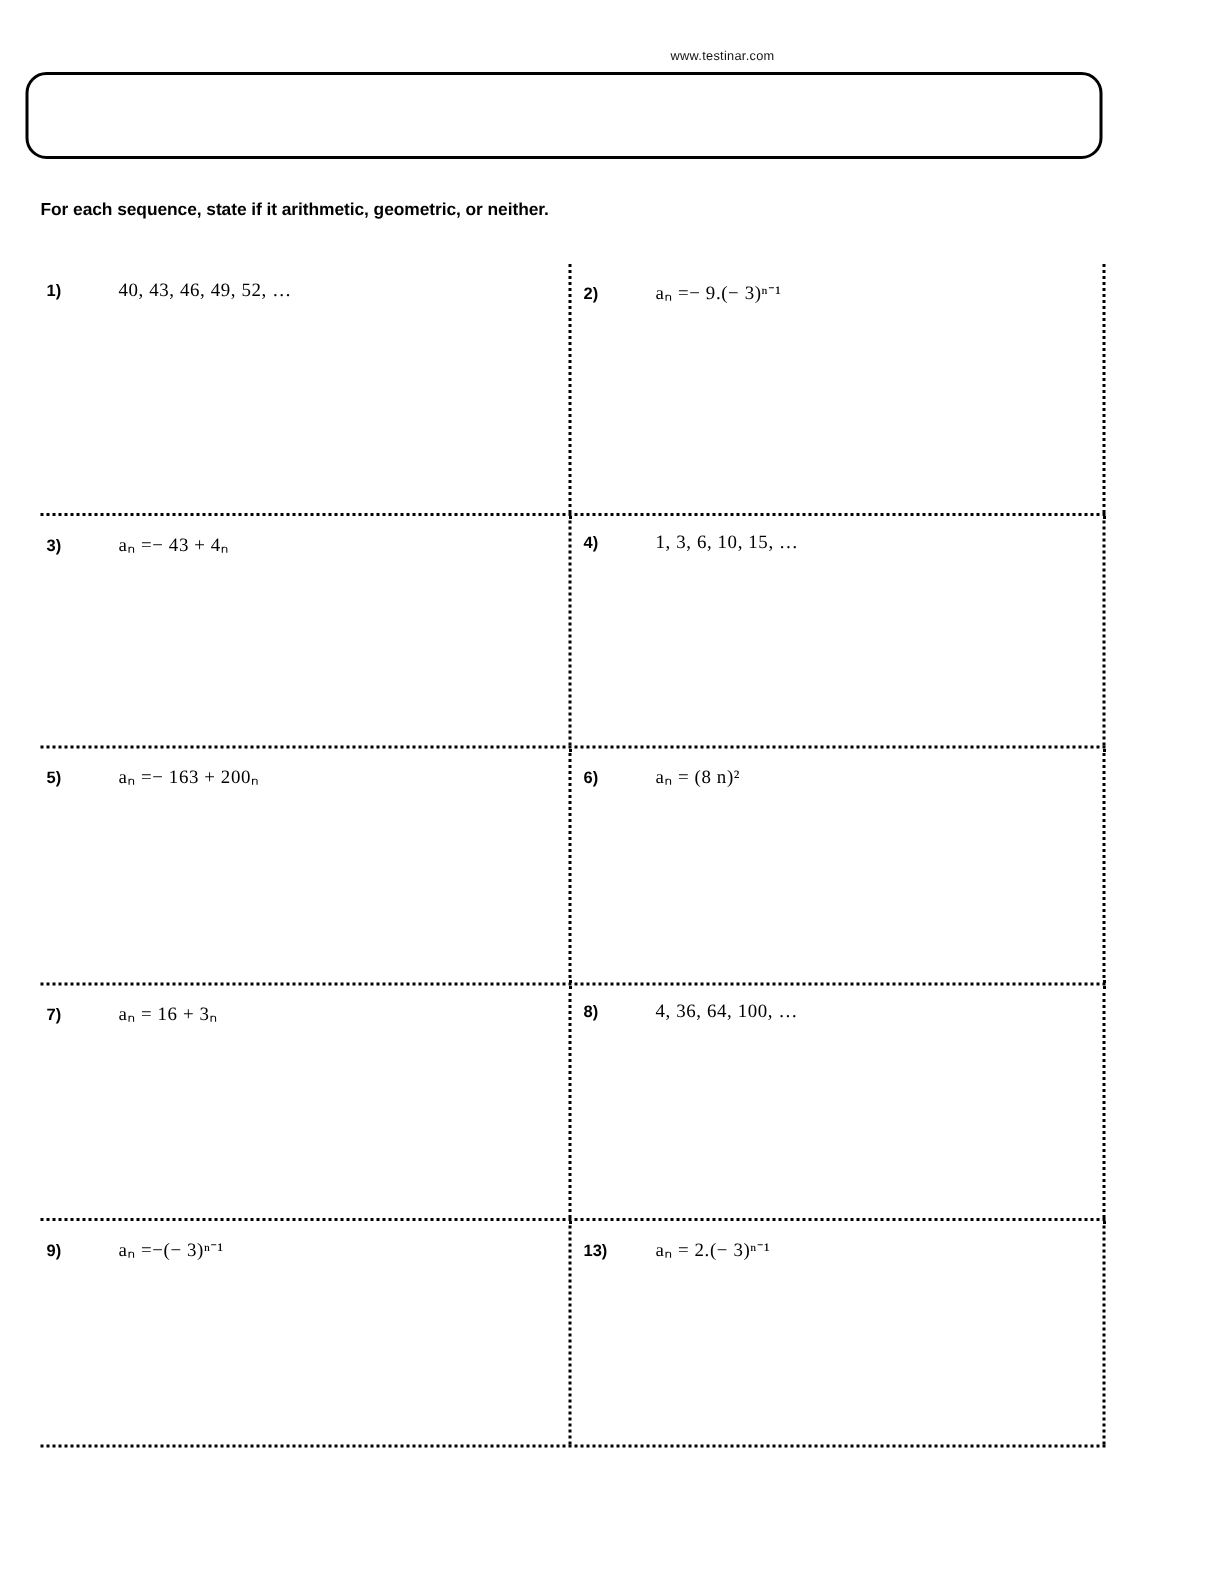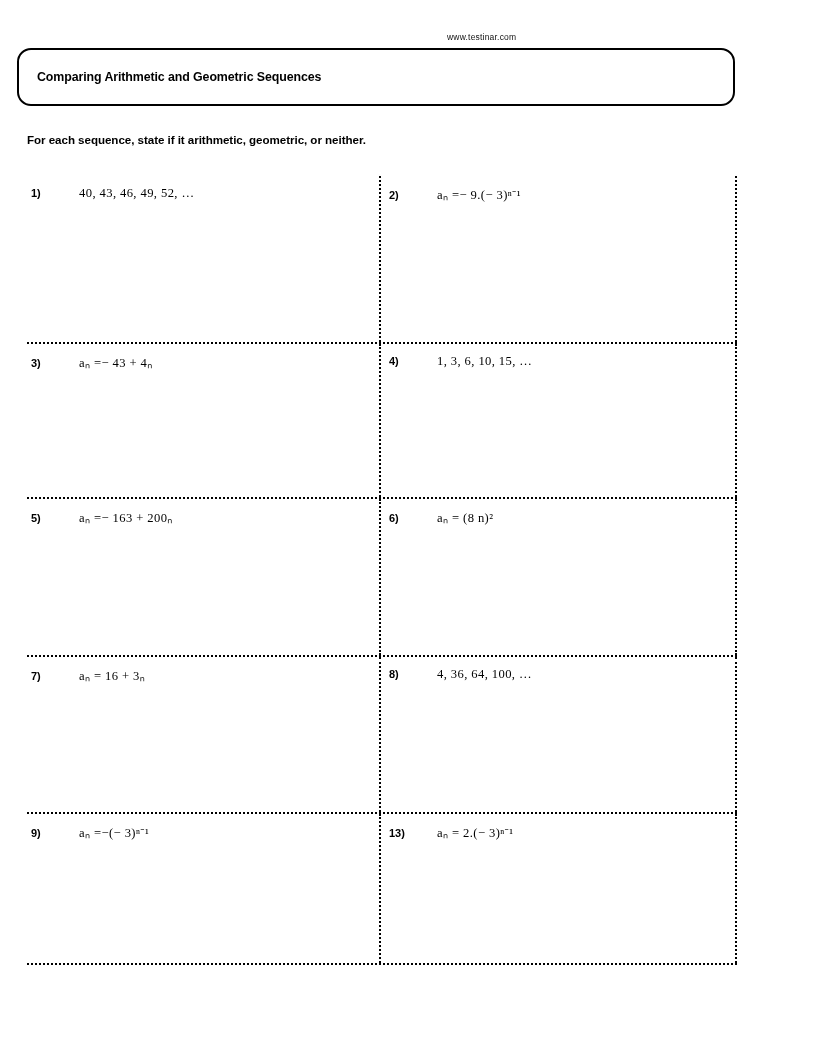--- a/index.html
+++ b/index.html
@@ -149,21 +149,20 @@
 </style>
 </head>
 <body>
 
 <div class="header-zone">
 
   <div class="watermark">www.testinar.com</div>
 
   <div class="title-box"></div>
 
-  <div class="title-text">Comparing Arithmetic and Geometric Sequences</div>
 
 </div>
 
 <div class="instruction">For each sequence, state if it arithmetic, geometric, or neither.</div>
 
 <div class="grid">
 
   <div class="row" style="height:166px;">
     <div class="cell cell-left prob-left">
       <div class="prob">

